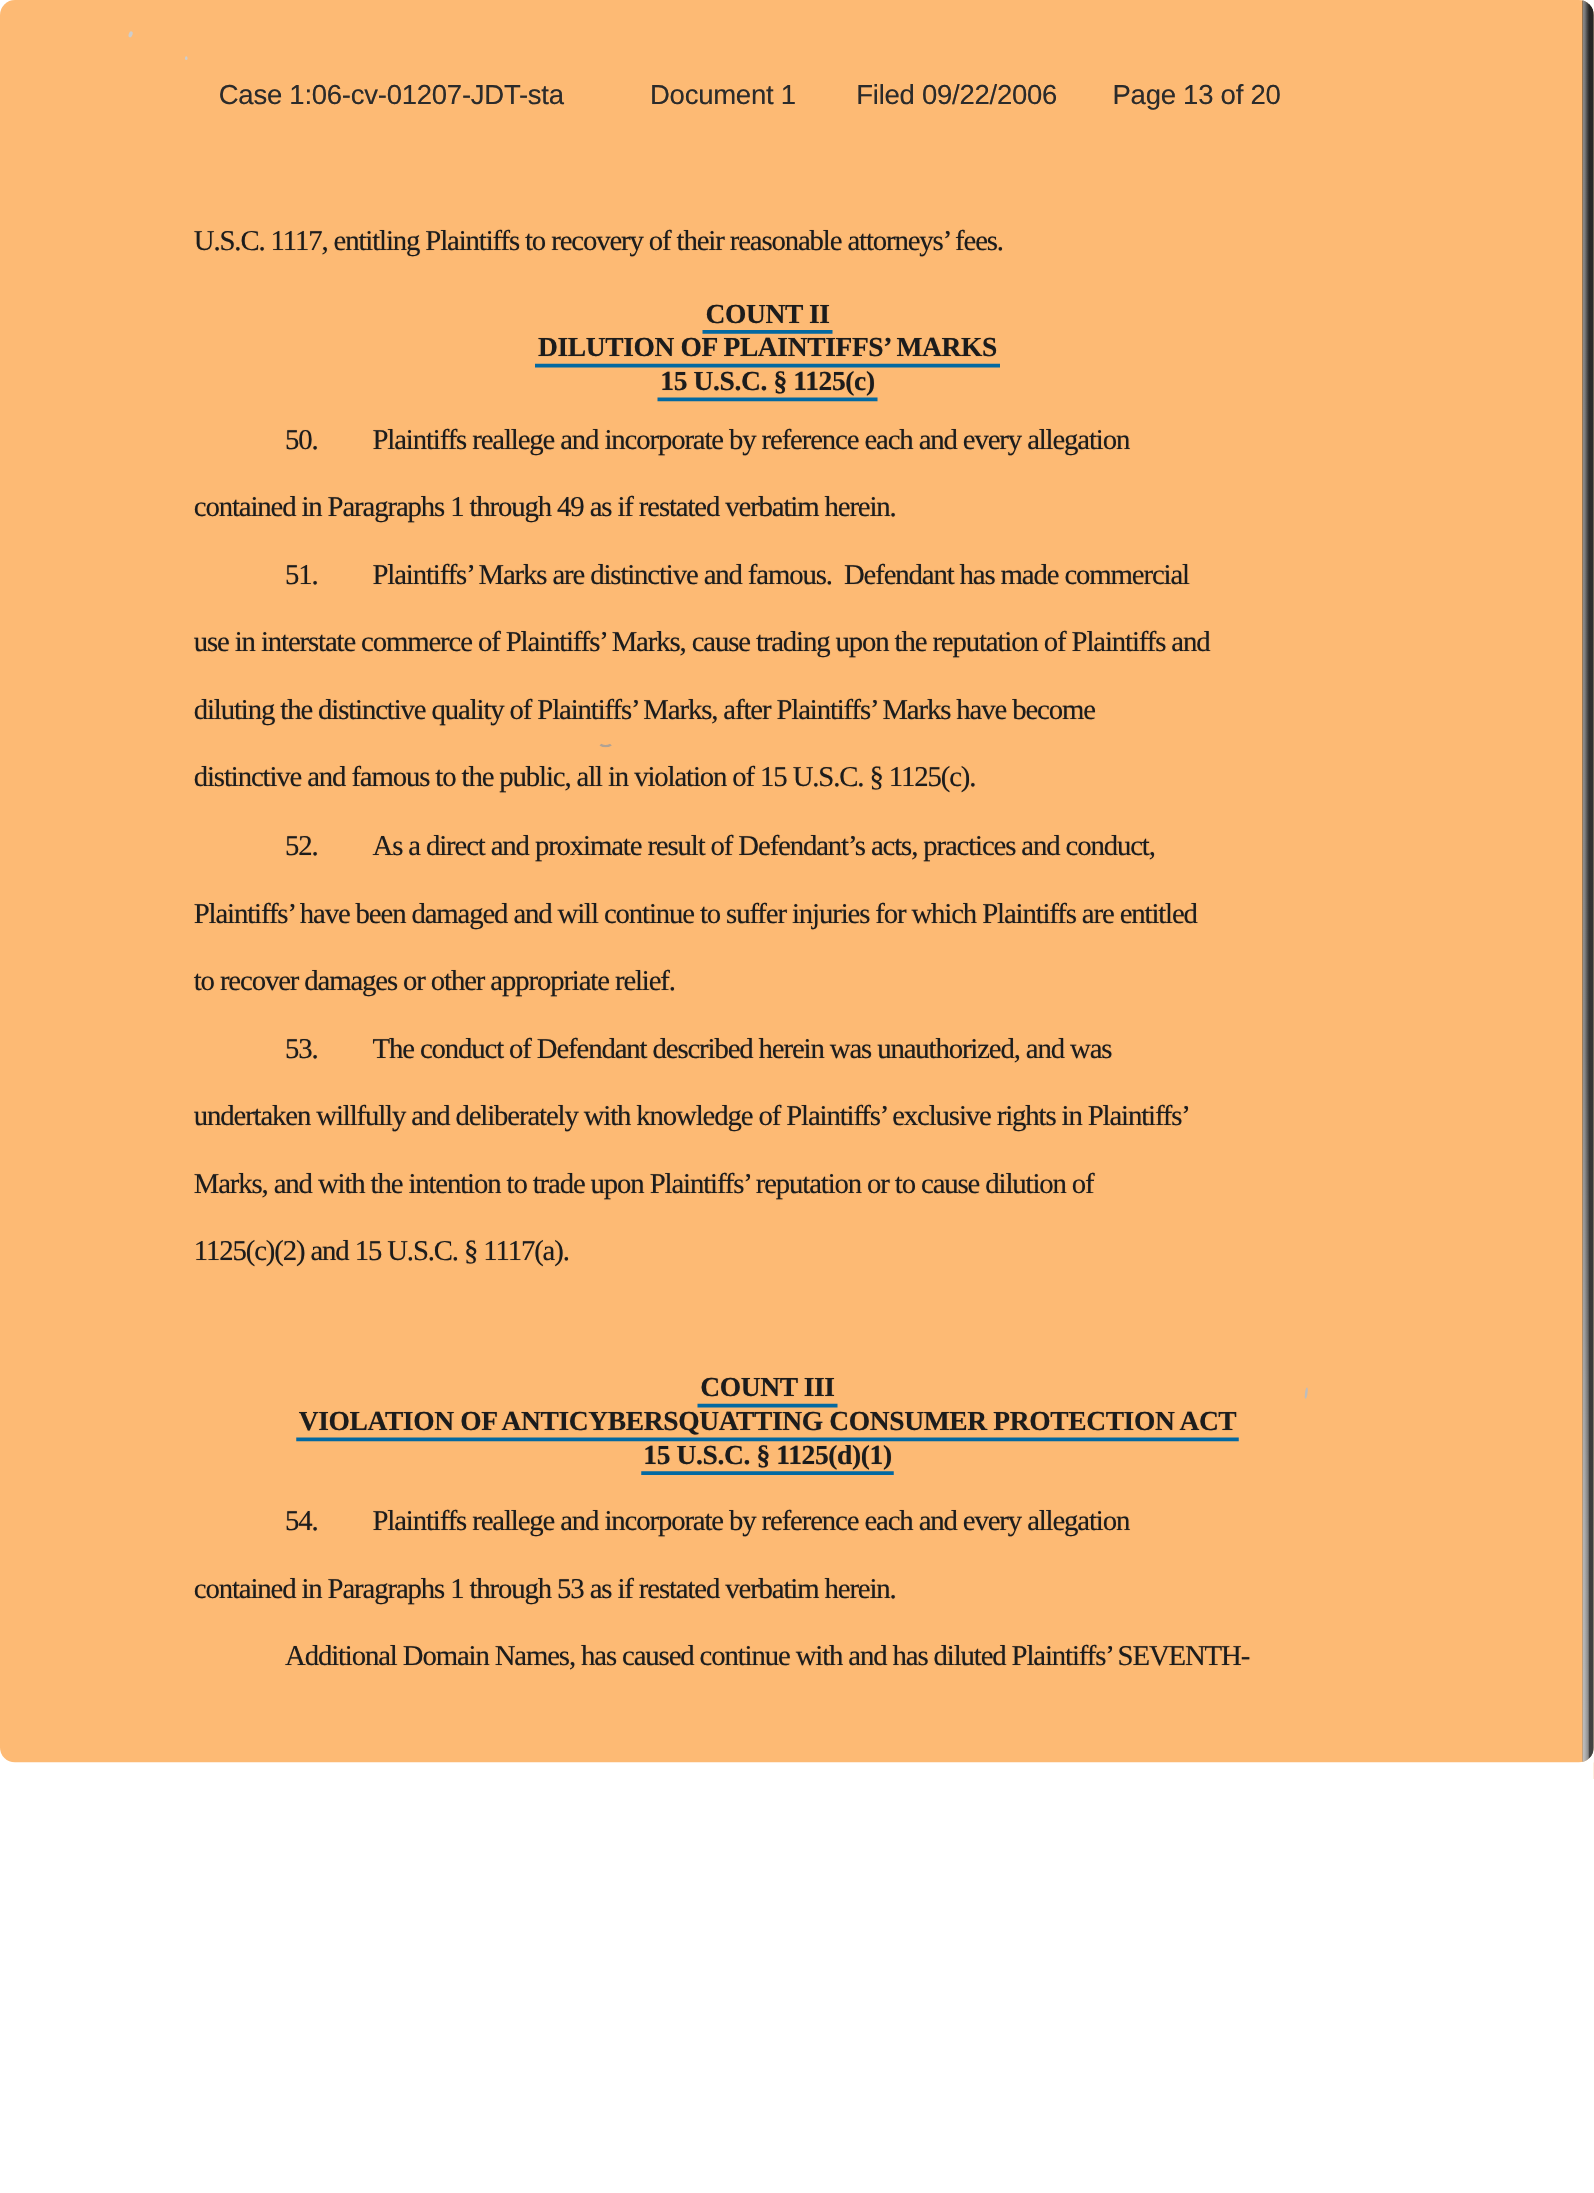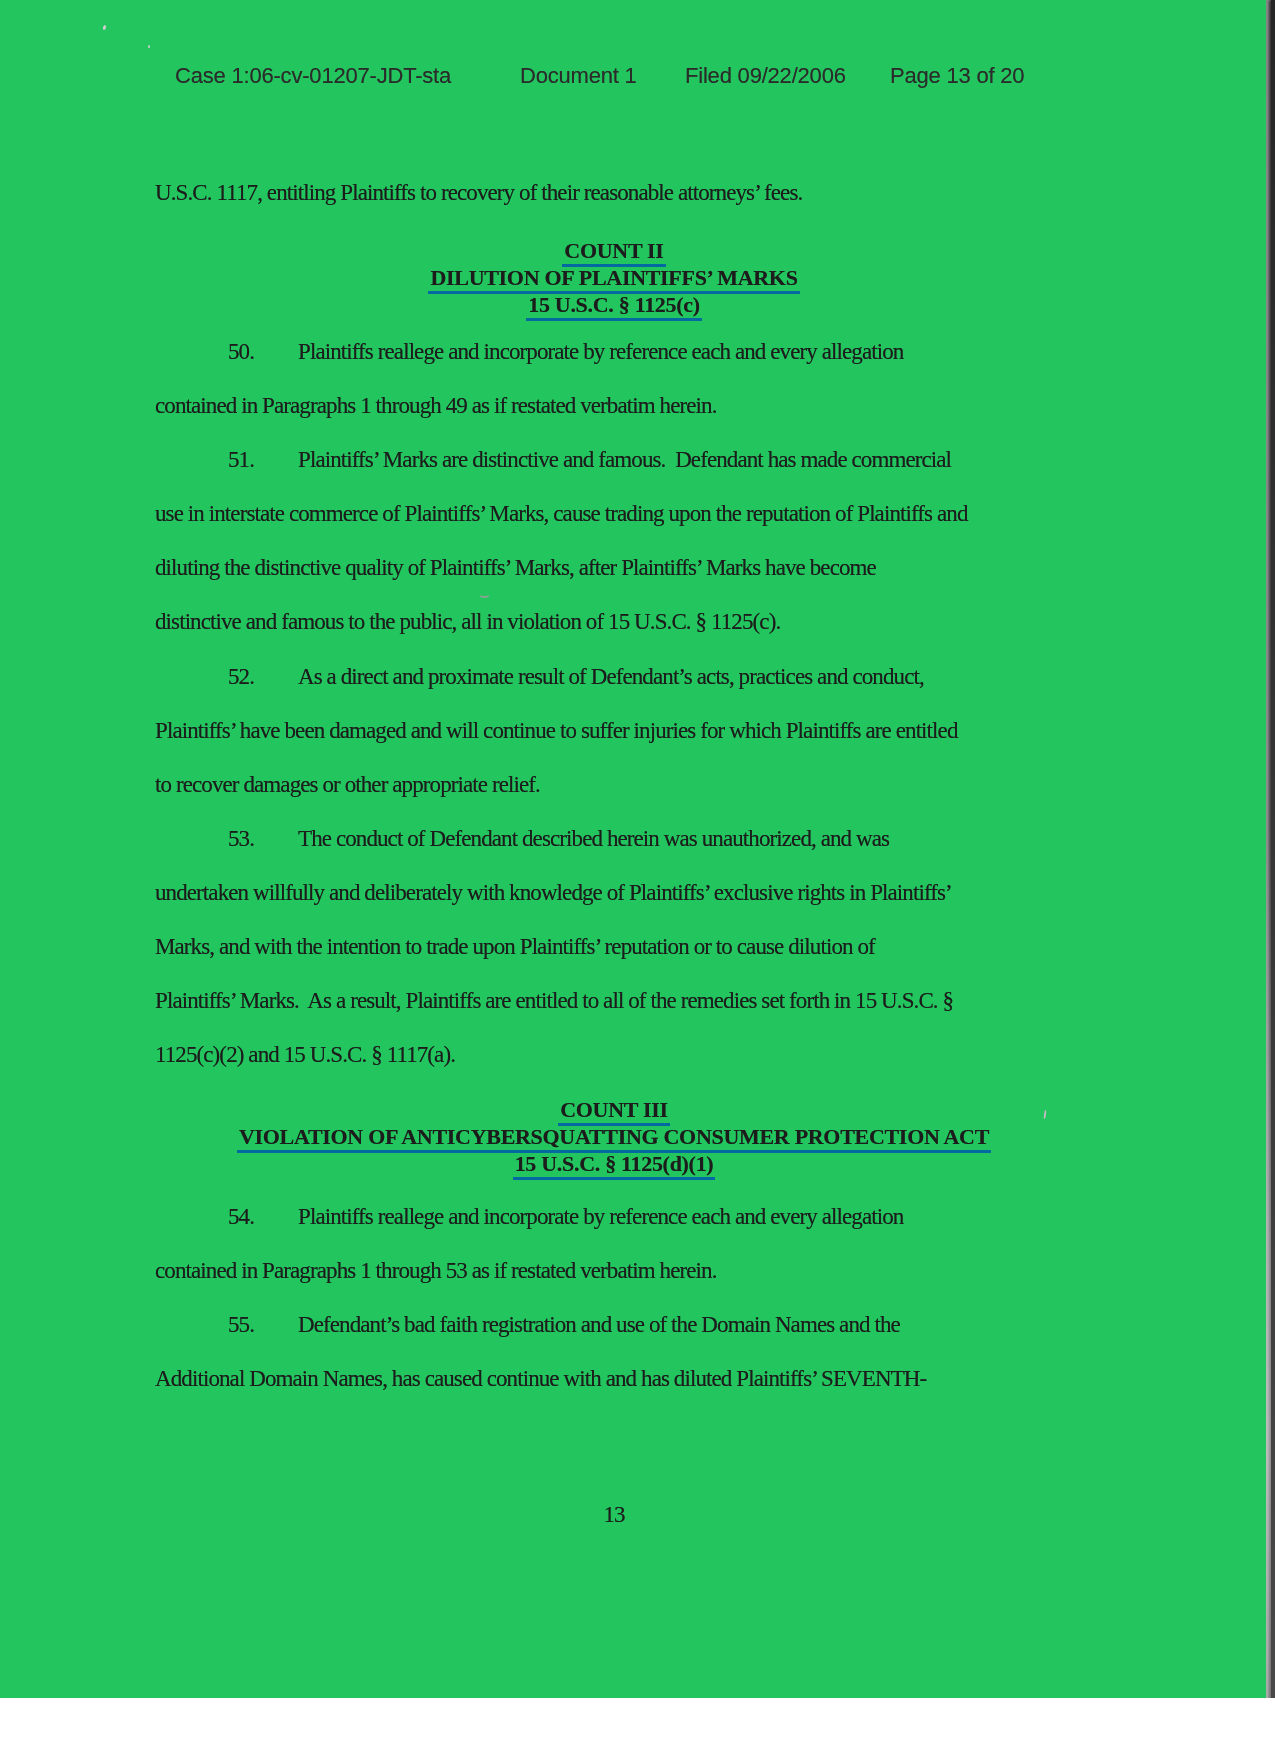--- a/index.html
+++ b/index.html
@@ -1,21 +1,22 @@
 <!DOCTYPE html>
 <html><head>
 <meta charset="utf-8">
 <style>
   * { margin:0; padding:0; box-sizing:border-box; }
   html,body { background:#ffffff; }
   .page {
-    position:relative; width:1275px; height:1698px;
-    background:#22c55e; overflow:hidden;
+    position:relative; width:1275px; height:1410px;
+    background:#fdba74; overflow:hidden;
     font-family:"Liberation Serif","DejaVu Serif",serif;
     color:#1c1c1c;
+    border-radius:12px;
   }
   
   .hdr { position:absolute; top:63px; left:0; width:100%; height:30px;
     font-family:"Liberation Sans","DejaVu Sans",sans-serif;
     font-size:22px; color:#2b2b2b; letter-spacing:-0.2px;
     text-shadow:0 0 0.5px rgba(43,43,43,0.45); }
   .hdr span { position:absolute; white-space:pre; }
   
   .content { position:absolute; left:155px; top:0; width:918px; height:100%;
     font-size:23px; letter-spacing:-0.9px;
@@ -82,37 +83,35 @@
     <section class="para" style="top:650px">
       <div class="bline"><span class="pnum">52.</span><span>As a direct and proximate result of Defendant’s acts, practices and conduct,</span></div>
       <div class="bline">Plaintiffs’ have been damaged and will continue to suffer injuries for which Plaintiffs are entitled</div>
       <div class="bline">to recover damages or other appropriate relief.</div>
     </section>
 
     <section class="para" style="top:812px">
       <div class="bline"><span class="pnum">53.</span><span>The conduct of Defendant described herein was unauthorized, and was</span></div>
       <div class="bline">undertaken willfully and deliberately with knowledge of Plaintiffs’ exclusive rights in Plaintiffs’</div>
       <div class="bline">Marks, and with the intention to trade upon Plaintiffs’ reputation or to cause dilution of</div>
-      <div class="bline">Plaintiffs’ Marks.  As a result, Plaintiffs are entitled to all of the remedies set forth in 15 U.S.C. §</div>
       <div class="bline">1125(c)(2) and 15 U.S.C. § 1117(a).</div>
     </section>
 
     <section class="heading" style="top:1096px">
       <div class="hline"><span class="u">COUNT III</span></div>
       <div class="hline"><span class="u">VIOLATION OF ANTICYBERSQUATTING CONSUMER PROTECTION ACT</span></div>
       <div class="hline"><span class="u">15 U.S.C. § 1125(d)(1)</span></div>
     </section>
 
     <section class="para" style="top:1190px">
       <div class="bline"><span class="pnum">54.</span><span>Plaintiffs reallege and incorporate by reference each and every allegation</span></div>
       <div class="bline">contained in Paragraphs 1 through 53 as if restated verbatim herein.</div>
     </section>
 
     <section class="para" style="top:1298px">
-      <div class="bline"><span class="pnum">55.</span><span>Defendant’s bad faith registration and use of the Domain Names and the</span></div>
       <div class="bline">Additional Domain Names, has caused continue with and has diluted Plaintiffs’ SEVENTH-</div>
     </section>
 
     <div class="solo pageno" style="top:1490px">13</div>
 
   </main>
 
   <div class="scan-band"></div>
   <div class="smudge"></div>
   <div class="speck sp1"></div>

